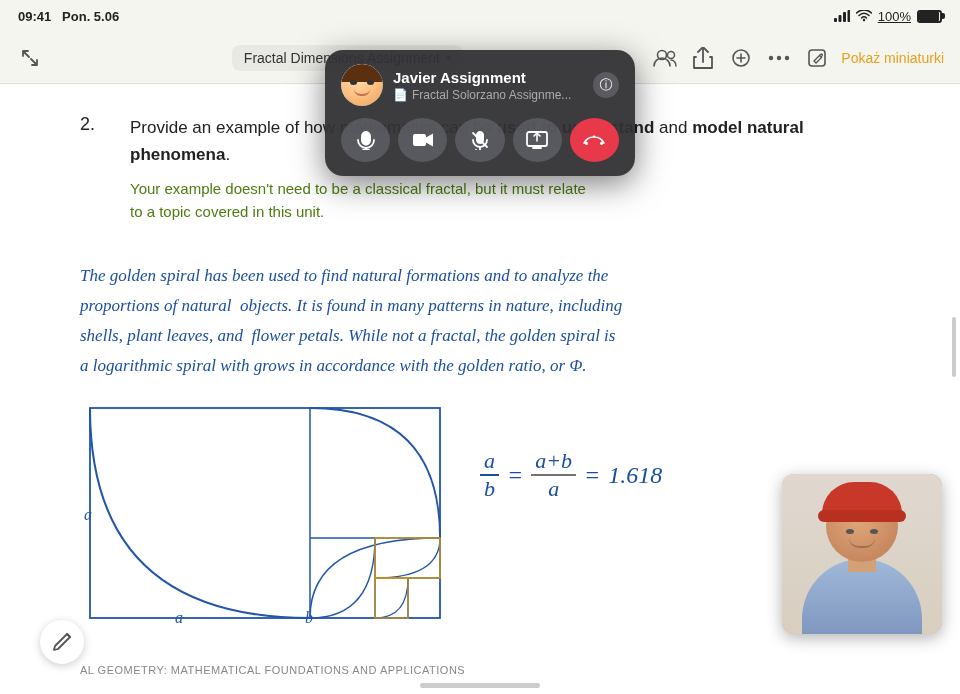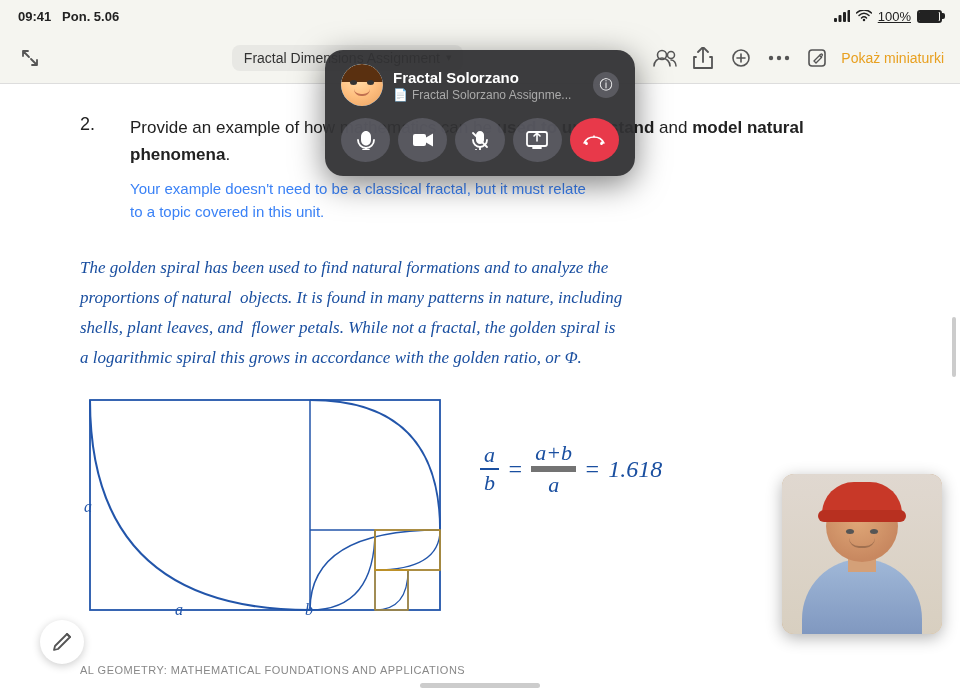--- a/index.html
+++ b/index.html
@@ -142,22 +142,22 @@
       font-size: 17px;
       line-height: 1.6;
       color: #222;
       margin-bottom: 10px;
       max-width: 820px;
     }
     .bold-text { font-weight: 700; }
     .question-subtext {
       font-size: 15px;
       line-height: 1.5;
-      color: #3b82f6;
-      margin-bottom: 24px;
+      color: #4d7c0f;
+      margin-bottom: 32px;
     }
 
     
     .handwritten-answer {
       font-family: 'Bradley Hand', 'Segoe Script', cursive;
       font-size: 17px;
       color: #1a4fa0;
       line-height: 1.75;
       font-style: italic;
       margin-bottom: 18px;
@@ -427,21 +427,21 @@
         <span>Provide an example of how mathematics can be </span><span class="bold-text">used to understand</span><span> and </span><span class="bold-text">model natural phenomena</span><span>.</span>
       </div>
       <div class="question-subtext">Your example doesn't need to be a classical fractal, but it must relate<br>to a topic covered in this unit.</div>
     </div>
   </div>
 
   <div class="handwritten-answer">
     The golden spiral has been used to find natural formations and to analyze the<br>
     proportions of natural &nbsp;objects. It is found in many patterns in nature, including<br>
     shells, plant leaves, and &nbsp;flower petals. While not a fractal, the golden spiral is<br>
-    a logarithmic spiral <span style="font-style:italic;">this</span> grows in accordance with the golden ratio, or Φ.
+    a logarithmic spiral <span style="font-style:italic;">with</span> grows in accordance with the golden ratio, or Φ.
   </div>
 
   <div class="drawing-container">
 
     <svg class="spiral-svg" width="370" height="230" viewBox="0 0 370 230">
 
       <rect x="10" y="10" width="350" height="210" fill="none" stroke="#2255aa" stroke-width="1.8"></rect>
 
       <text x="4" y="122" font-family="Georgia,serif" font-style="italic" font-size="16" fill="#2255aa">a</text>
 
@@ -475,21 +475,21 @@
     </svg>
 
     <div style="display: flex; flex-direction: column; justify-content: center; padding-top: 50px;">
       <div style="font-family: 'Times New Roman', serif; font-style: italic; color: #1a4fa0; font-size: 22px; display: flex; align-items: center; gap: 8px;">
         <span style="display:inline-flex; flex-direction:column; align-items:center;">
           <span style="border-bottom: 2px solid #1a4fa0; padding: 0 4px;">a</span>
           <span style="padding: 0 4px;">b</span>
         </span>
         <span style="font-size: 24px;">=</span>
         <span style="display:inline-flex; flex-direction:column; align-items:center;">
-          <span style="border-bottom: 6px solid #737373; padding: 0 4px;">a+b</span>
+          <span style="border-bottom: 2px solid #737373; padding: 0 4px;">a+b</span>
           <span style="padding: 0 4px;">a</span>
         </span>
         <span style="font-size: 24px;">=</span>
         <span style="font-size: 24px;">1.618</span>
       </div>
     </div>
   </div>
 </div>
 
 <div class="bottom-label">
@@ -534,21 +534,21 @@
 
         <div style="position:absolute; top:0; left:50%; transform:translateX(-50%); width:42px; height:18px; background:#5a3010; border-radius: 21px 21px 0 0;"></div>
 
         <div style="position:absolute; top:16px; left:9px; width:7px; height:5px; background:#333; border-radius:50%;"></div>
         <div style="position:absolute; top:16px; right:9px; width:7px; height:5px; background:#333; border-radius:50%;"></div>
 
         <div style="position:absolute; top:25px; left:50%; transform:translateX(-50%); width:16px; height:7px; border-bottom: 2px solid #c07050; border-radius: 0 0 8px 8px;"></div>
       </div>
     </div>
     <div class="ft-info">
-      <div class="ft-name">Fractal Solorzano</div>
+      <div class="ft-name">Javier Assignment</div>
       <div class="ft-doc">
         <span>📄</span>
         <span>Fractal Solorzano Assignme...</span>
       </div>
     </div>
     <div class="ft-info-btn">ⓘ</div>
   </div>
 
   <div class="ft-controls">
 

